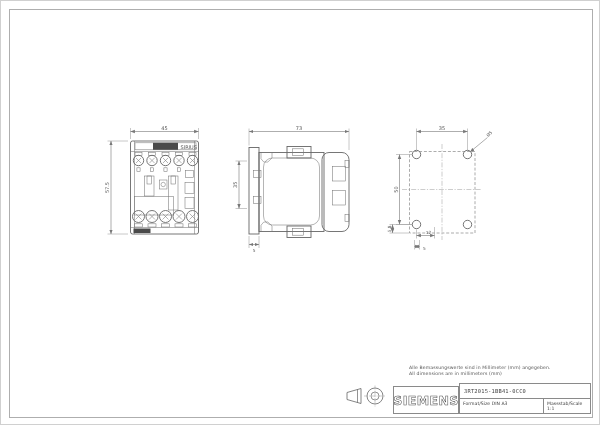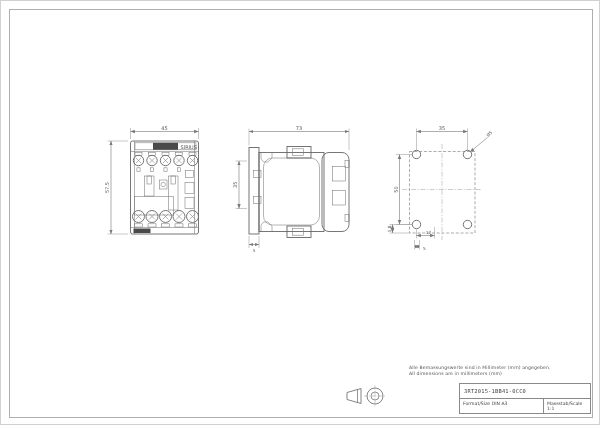--- a/index.html
+++ b/index.html
@@ -173,20 +173,25 @@
   </div>
 
   <svg class="proj" width="48" height="24" viewBox="0 0 48 24">
     <polygon points="4,8.5 4,15.5 18,19.5 18,4.5" fill="none" stroke="#666" stroke-width="0.8"></polygon>
     <line x1="14.5" y1="5.5" x2="14.5" y2="18.5" stroke="#666" stroke-width="0.7"></line>
     <circle cx="32" cy="12" r="8" fill="none" stroke="#666" stroke-width="0.8"></circle>
     <circle cx="32" cy="12" r="4" fill="none" stroke="#666" stroke-width="0.7"></circle>
     <path d="M21 12 H43 M32 1.5 V22.5" stroke="#999" stroke-width="0.5" fill="none" stroke-dasharray="4 1.2 1 1.2"></path>
   </svg>
 
+  <div class="siemens-box">
+    <svg width="64" height="26" viewBox="0 0 64 26">
+      <text x="32" y="18" text-anchor="middle" font-family="DejaVu Sans, sans-serif" font-size="12.5" font-weight="bold" letter-spacing="0.4" fill="none" stroke="#555" stroke-width="0.55">SIEMENS</text>
+    </svg>
+  </div>
 
   <div class="tb">
     <div class="r1">3RT2015-1BB41-0CC0</div>
     <div class="r2">
       <div class="c1">Format/Size DIN A3</div>
       <div class="c2">Massstab/Scale 1:1</div>
     </div>
   </div>
 </div>
 

